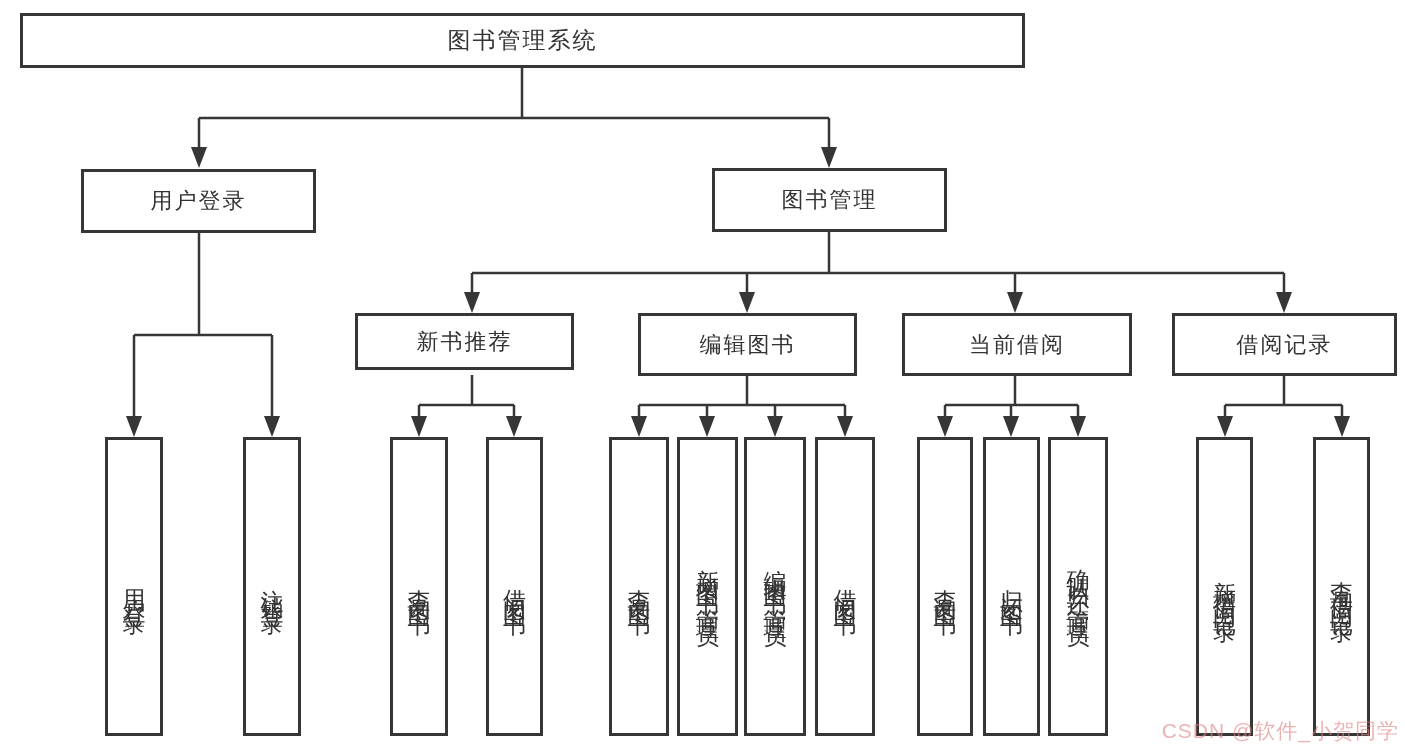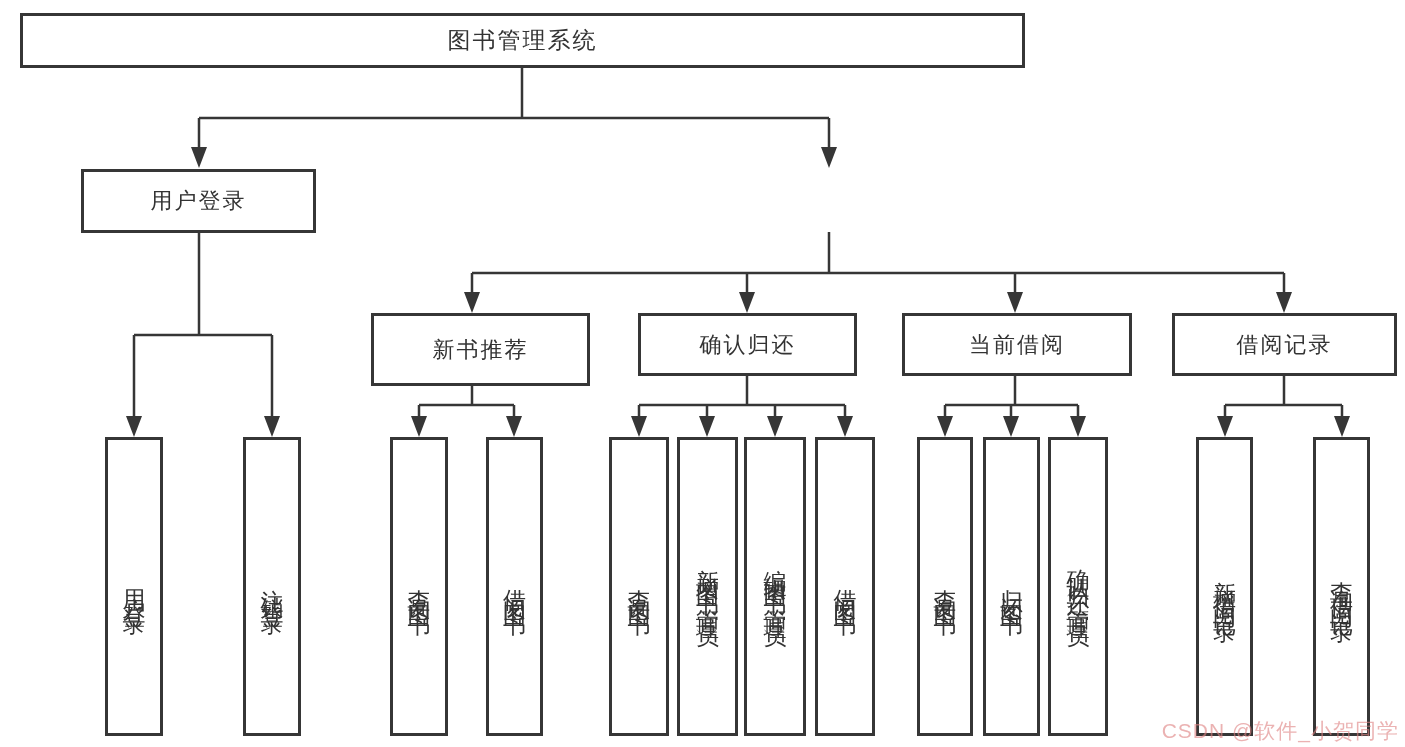--- a/index.html
+++ b/index.html
@@ -80,26 +80,29 @@
          M1334 416 L1350 416 L1342 437 Z"></path>
   </svg>
 
   <div class="box hbox root" style="left:20px; top:13px; width:1005px; height:55px;">
     <span>图书管理系统</span>
   </div>
 
   <div class="box hbox" style="left:81px; top:169px; width:235px; height:64px;">
     <span>用户登录</span>
   </div>
+  <div class="box hbox" style="left:712px; top:168px; width:235px; height:64px;">
+    <span>图书管理</span>
+  </div>
 
-  <div class="box hbox" style="left:371px; top:313px; width:219px; height:73px;">
+  <div class="box hbox" style="left:355px; top:313px; width:219px; height:57px;">
     <span>新书推荐</span>
   </div>
   <div class="box hbox" style="left:638px; top:313px; width:219px; height:63px;">
-    <span>确认归还</span>
+    <span>编辑图书</span>
   </div>
   <div class="box hbox" style="left:902px; top:313px; width:230px; height:63px;">
     <span>当前借阅</span>
   </div>
   <div class="box hbox" style="left:1172px; top:313px; width:225px; height:63px;">
     <span>借阅记录</span>
   </div>
 
   <div class="box leaf" style="left:105px; width:58px;">
     <span class="vtext">用户登录</span>

